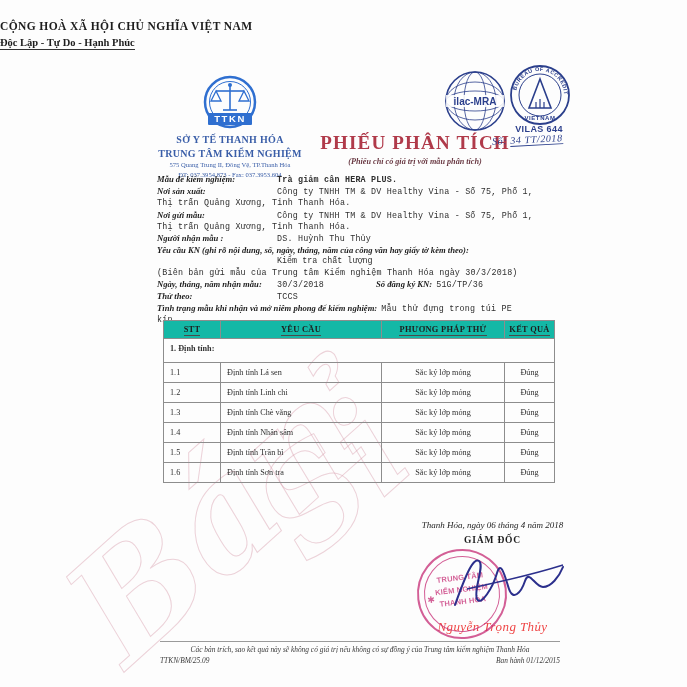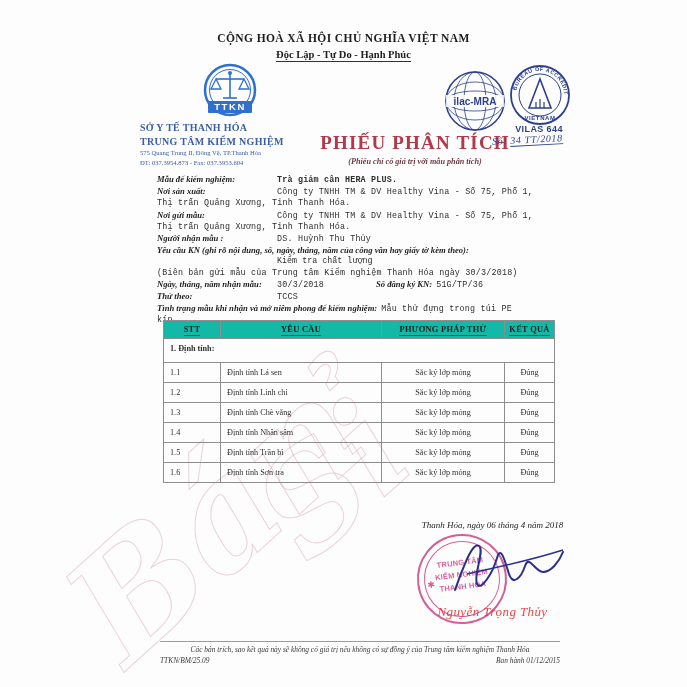--- a/index.html
+++ b/index.html
@@ -49,22 +49,21 @@
   .wm-b {
     left: 330px; top: 430px;
     font-size: 135px;
     transform: rotate(-42deg);
     transform-origin: left bottom;
   }
 
   
   .nat-head {
     position: absolute;
-    left: 0; right: 0; top: 32px;
-    text-align: center;
+    left: 0; right: 0; top: 20px;
     z-index: 10;
   }
   .nat-line1 {
     font-family: "Liberation Serif", serif;
     font-weight: 700;
     font-size: 11.5px;
     letter-spacing: .4px;
     color: #1d1d1d;
   }
   .nat-line2 {
@@ -74,23 +73,23 @@
     margin-top: 3px;
     display: inline-block;
     border-bottom: 1px solid #333;
     padding-bottom: 1px;
     color: #1d1d1d;
   }
 
   
   .org-block {
     position: absolute;
-    left: 140px; top: 62px;
+    left: 140px; top: 74px;
     width: 180px;
-    text-align: left;
+    text-align: center;
     z-index: 10;
   }
   .logo-wrap { display: flex; justify-content: center; }
   .org-name1, .org-name2 {
     font-family: "Liberation Serif", serif;
     font-weight: 700;
     font-size: 10px;
     color: #3a5ea8;
     letter-spacing: .3px;
     line-height: 1.35;
@@ -530,20 +529,21 @@
           <td class="c-req">Định tính Sơn tra</td>
           <td class="c-met">Sắc ký lớp mỏng</td>
           <td class="c-res">Đúng</td>
         </tr>
       </tbody>
     </table>
   </div>
 
   <div class="sign-area">
     <div class="sign-date">Thanh Hóa, ngày 06 tháng 4 năm 2018</div>
+    <div class="sign-role">GIÁM ĐỐC</div>
 
     <div class="stamp-zone">
       <div class="round-stamp">
         <div class="inner-ring"></div>
         <div class="stamp-star">✱</div>
         <div class="stamp-txt st1">TRUNG TÂM</div>
         <div class="stamp-txt st2">KIỂM NGHIỆM</div>
         <div class="stamp-txt st3">THANH HÓA</div>
       </div>
       <svg class="signature-ink" viewBox="0 0 120 70">

